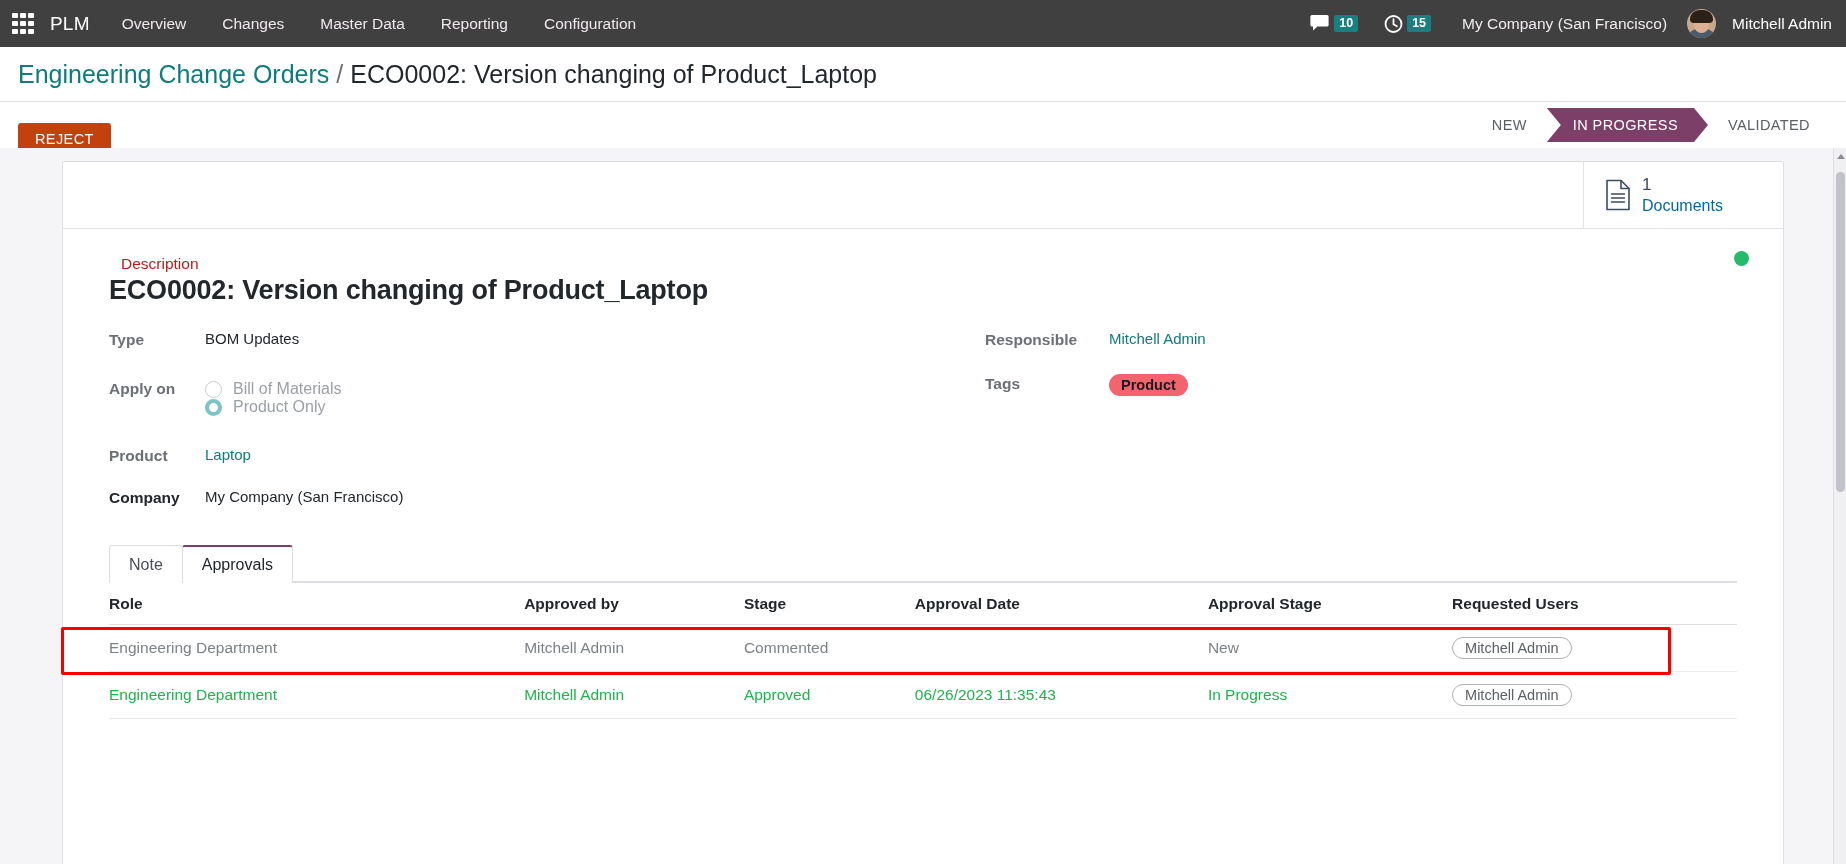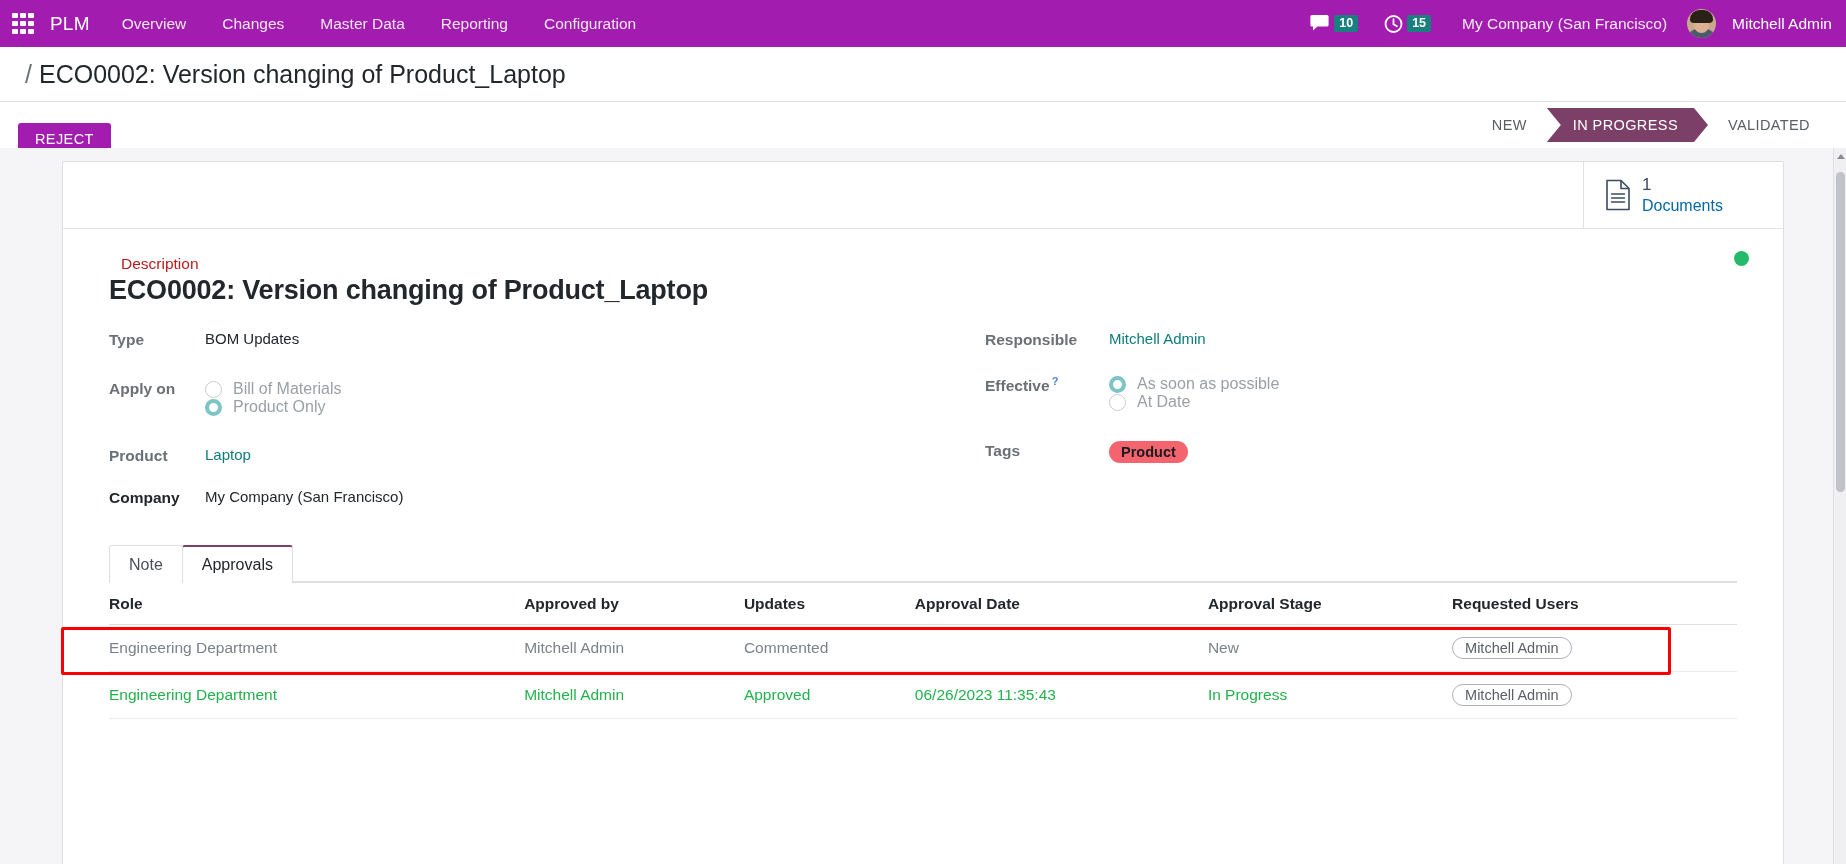--- a/index.html
+++ b/index.html
@@ -8,21 +8,21 @@
     width:1846px; height:864px;
     font-family:"Liberation Sans", sans-serif;
     background:#ffffff;
     color:#1f2329;
     overflow:hidden;
     -webkit-font-smoothing:antialiased;
   }
 
   
   .navbar {
-    height:47px; background:#a21caf;
+    height:47px; background:#404040;
     display:flex; align-items:center;
     color:#ffffff; padding:0 14px 0 10px;
     position:relative;
   }
   .apps-grid { width:26px; height:26px; display:grid;
     grid-template-columns:repeat(3,1fr); grid-template-rows:repeat(3,1fr);
     gap:2.5px; padding:2px; cursor:pointer; margin-right:8px; }
   .apps-grid i { background:#ffffff; border-radius:1px; display:block; }
   .brand { font-size:19px; font-weight:400; letter-spacing:.2px;
     padding:0 14px 0 6px; cursor:pointer; color:#fff; }
@@ -58,21 +58,21 @@
     margin-left:28px; gap:2px; }
   .pager .cnt { padding:0 10px; white-space:nowrap; }
   .arw { width:26px; height:26px; display:flex; align-items:center; justify-content:center;
     color:#a9aeb4; font-size:19px; cursor:pointer; }
   .new-btn { margin-left:22px; border:1px solid #0e7c7b; color:#0e7c7b; background:#fff;
     font-size:16px; padding:7px 19px; border-radius:3px; cursor:pointer; font-weight:400; }
 
   
   .ctrlrow { height:46px; display:flex; align-items:center; padding:0 16px 0 18px;
     background:#fff; position:relative; }
-  .reject-btn { background:#a21caf; color:#fff; border:none; font-size:14.5px;
+  .reject-btn { background:#c2410c; color:#fff; border:none; font-size:14.5px;
     letter-spacing:.4px; padding:8px 17px; border-radius:3px; cursor:pointer;
     font-weight:400; text-transform:uppercase;margin-top:28px; }
   .statusbar { margin-left:auto; display:flex; align-items:stretch; height:34px; }
   .st { display:flex; align-items:center; font-size:14.5px; letter-spacing:.4px;
     padding:0 20px; color:#5b6066; cursor:pointer; text-transform:uppercase;
     position:relative; background:#fff; }
   .st.active { background:#7c3f68; color:#fff; padding-left:26px; padding-right:30px;
     clip-path: polygon(0 0, calc(100% - 14px) 0, 100% 50%, calc(100% - 14px) 100%, 0 100%, 14px 50%); }
 
   
@@ -189,20 +189,21 @@
       <div class="body"></div>
         <div class="face"></div>
         <div class="hair"></div>
     </div>
     <div class="username">Mitchell Admin</div>
   </div>
 </div>
 
 <div class="bcrow">
   <div class="bc">
+    <span class="root">Engineering Change Orders</span>
     <span class="sep">/</span>
     <span class="cur">ECO0002: Version changing of Product_Laptop</span>
   </div>
 </div>
 
 <div class="ctrlrow">
   <button class="reject-btn">REJECT</button>
   <div class="statusbar">
     <div class="st">NEW</div>
     <div class="st active">IN PROGRESS</div>
@@ -265,35 +266,20 @@
             <div class="fval">My Company (San Francisco)</div>
           </div>
         </div>
 
         <div class="col right">
           <div class="frow" style="margin-bottom:25px;">
             <div class="flabel">Responsible</div>
             <div class="fval link">Mitchell Admin</div>
           </div>
 
-          <div class="frow" style="margin-bottom:30px;">
-            <div class="flabel">
-              <span>Effective</span><span class="help-q">?</span>
-            </div>
-            <div class="radios">
-              <div class="radio">
-                <span class="dot on"></span>
-                <span class="rlabel">As soon as possible</span>
-              </div>
-              <div class="radio">
-                <span class="dot"></span>
-                <span class="rlabel">At Date</span>
-              </div>
-            </div>
-          </div>
 
           <div class="frow">
             <div class="flabel">Tags</div>
             <div>
               <span class="tag">Product</span>
             </div>
           </div>
         </div>
 
       </div>
@@ -312,21 +298,21 @@
                 <col style="width:13.5%">
                 <col style="width:10.5%">
               <col style="width:18%">
                 <col style="width:15%">
                 <col style="width:17.5%">
             </colgroup>
             <thead>
               <tr>
                 <th>Role</th>
                 <th>Approved by</th>
-                <th>Updates</th>
+                <th>Stage</th>
                 <th>Approval Date</th>
                 <th>Approval Stage</th>
                 <th>Requested Users</th>
               </tr>
             </thead>
             <tbody>
               <tr>
                 <td>Engineering Department</td>
                 <td>Mitchell Admin</td>
                 <td>Commented</td>

